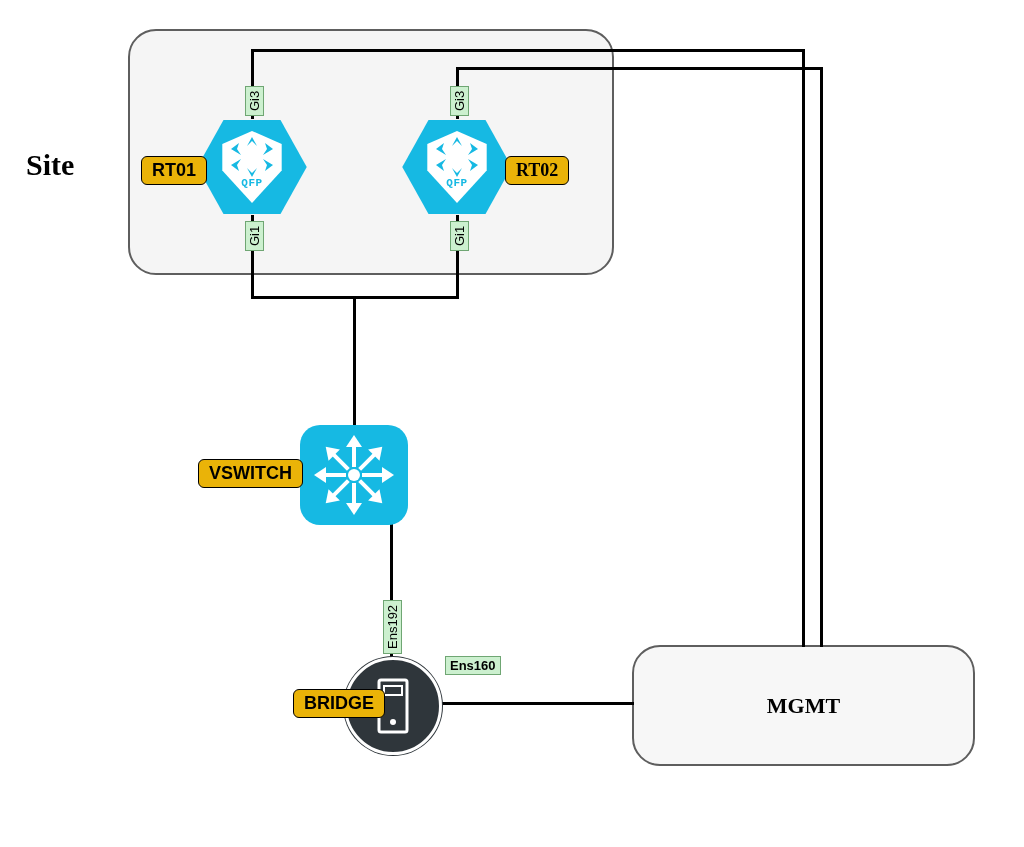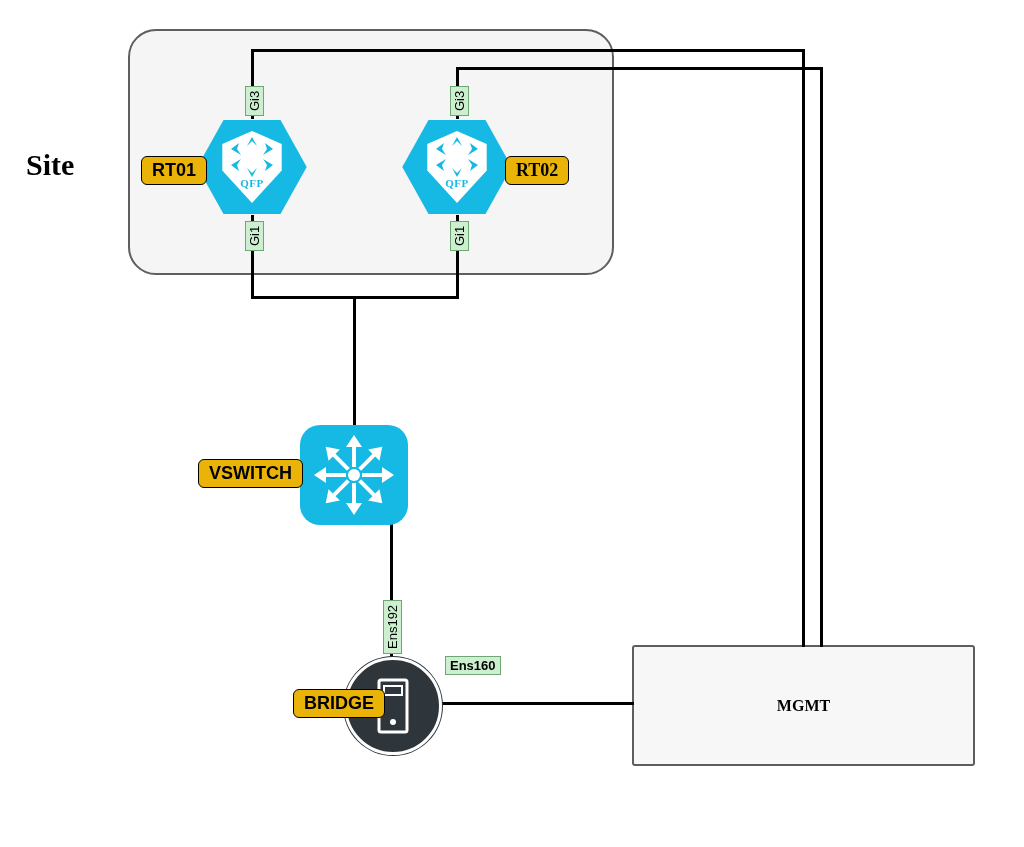--- a/index.html
+++ b/index.html
@@ -63,28 +63,28 @@
     background: rgba(0,0,0,0.04);
     border-radius: 28px;
     z-index: 5;
   }
 
   
   .mgmt-box {
     position: absolute;
     border: 2px solid #5e5e5e;
     background: rgba(0,0,0,0.03);
-    border-radius: 3px;
+    border-radius: 28px;
     z-index: 5;
     display: flex;
     align-items: center;
     justify-content: center;
     font-family: "Times New Roman", serif;
     font-weight: 700;
-    font-size: 16px;
+    font-size: 22px;
   }
 
   
   .router {
     position: absolute;
     width: 114px;
     height: 100px;
     z-index: 30;
   }
   .router .hex {
@@ -100,21 +100,21 @@
     clip-path: polygon(50% 0%, 95% 18%, 95% 55%, 50% 100%, 5% 55%, 5% 18%);
     display:flex; flex-direction:column; align-items:center; justify-content:flex-start;
     position: relative;
   }
   .router .shield svg {
     margin-top: 6px;
   }
   .router .shield .qfp {
     position: absolute;
     bottom: 14px;
-    font-family: Liberation Serif, serif;
+    font-family: Liberation Mono, monospace;
     font-size: 11px;
     font-weight: 700;
     color: #16b9e3;
     letter-spacing: 0.5px;
   }
 
   
   .vswitch {
     position: absolute;
     width: 108px;

